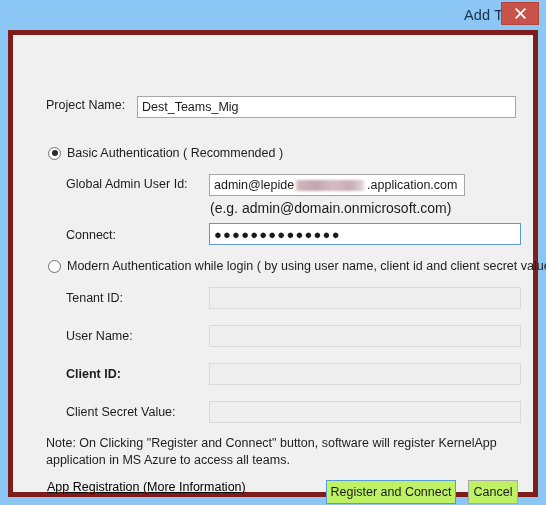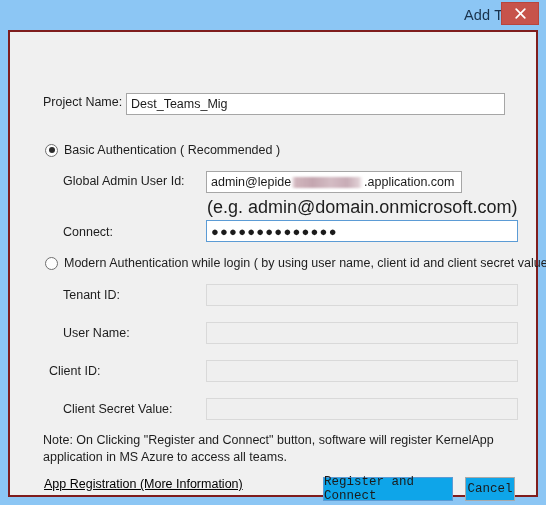--- a/index.html
+++ b/index.html
@@ -53,21 +53,21 @@
     justify-content: center;
     cursor: pointer;
   }
   #close-button svg { display:block; }
 
   
   #client {
     position: relative;
     height: 467px;
     background: #f0f0f0;
-    border: 2px solid #7f1d1d;
+    border: 5px solid #7f1d1d;
     box-sizing: border-box;
     color: #1b1b1b;
     font-size: 12.5px;
   }
 
   .row { position: absolute; display: flex; align-items: center; }
   .lbl { font-size: 12.5px; color: #1d1d1d; white-space: nowrap; }
 
   
   .tb {
@@ -124,21 +124,21 @@
         rgba(207,178,186,.95) 6%,
         rgba(196,166,176,1) 30%,
         rgba(212,188,196,1) 55%,
         rgba(200,172,182,1) 78%,
         rgba(218,198,204,.85) 94%,
         rgba(220,205,210,0) 100%);
     filter: blur(1.1px);
     vertical-align: baseline;
   }
 
-  .hint { font-size: 18px; color: #1d1d1d; }
+  .hint { font-size: 14px; color: #1d1d1d; }
 
   #note {
     position: absolute;
     left: 33px;
     top: 400px;
     width: 460px;
     font-size: 12.5px;
     line-height: 17px;
     color: #1d1d1d;
   }
@@ -150,23 +150,23 @@
     font-size: 12.5px;
     color: #000000;
     text-decoration: underline;
     cursor: pointer;
   }
 
   .btn {
     position: absolute;
     box-sizing: border-box;
     height: 24px;
-    background: #0ea5e9;
+    background: #bef264;
     border: 1px solid #a9a9a9;
-    font-family: Liberation Mono, monospace;
+    font-family: Liberation Sans, sans-serif;
     font-size: 12.5px;
     color: #1b1b1b;
     display: flex;
     align-items: center;
     justify-content: center;
     cursor: pointer;
   }
   .btn.default { border: 1px solid #5b9bd5; }
 
   .dots { letter-spacing: 1.2px; font-size: 13px; }
@@ -185,21 +185,21 @@
         </svg>
       </span>
     </div>
   </div>
 
   <div id="client">
 
     <div class="row" style="left:33px; top:63px;">
       <span class="lbl" style="width:97px;">Project Name:</span>
     </div>
-    <div class="tb" style="position:absolute; left:116px; top:61px; width:379px;">
+    <div class="tb" style="position:absolute; left:124px; top:61px; width:379px;">
       <span>Dest_Teams_Mig</span>
     </div>
 
     <div class="row" style="left:35px; top:111px;">
       <span class="radio on"></span>
       <span class="lbl">Basic Authentication ( Recommended )</span>
     </div>
 
     <div class="row" style="left:53px; top:142px;">
       <span class="lbl">Global Admin User Id:</span>
@@ -231,21 +231,21 @@
       <span></span>
     </div>
 
     <div class="row" style="left:53px; top:294px;">
       <span class="lbl">User Name:</span>
     </div>
     <div class="tb disabled" style="position:absolute; left:196px; top:290px; width:312px;">
       <span></span>
     </div>
 
-    <div class="row" style="left:39px; top:332px;">
+    <div class="row" style="left:53px; top:332px;font-weight:bold;">
       <span class="lbl">Client ID:</span>
     </div>
     <div class="tb disabled" style="position:absolute; left:196px; top:328px; width:312px;">
       <span></span>
     </div>
 
     <div class="row" style="left:53px; top:370px;">
       <span class="lbl">Client Secret Value:</span>
     </div>
     <div class="tb disabled" style="position:absolute; left:196px; top:366px; width:312px;">

